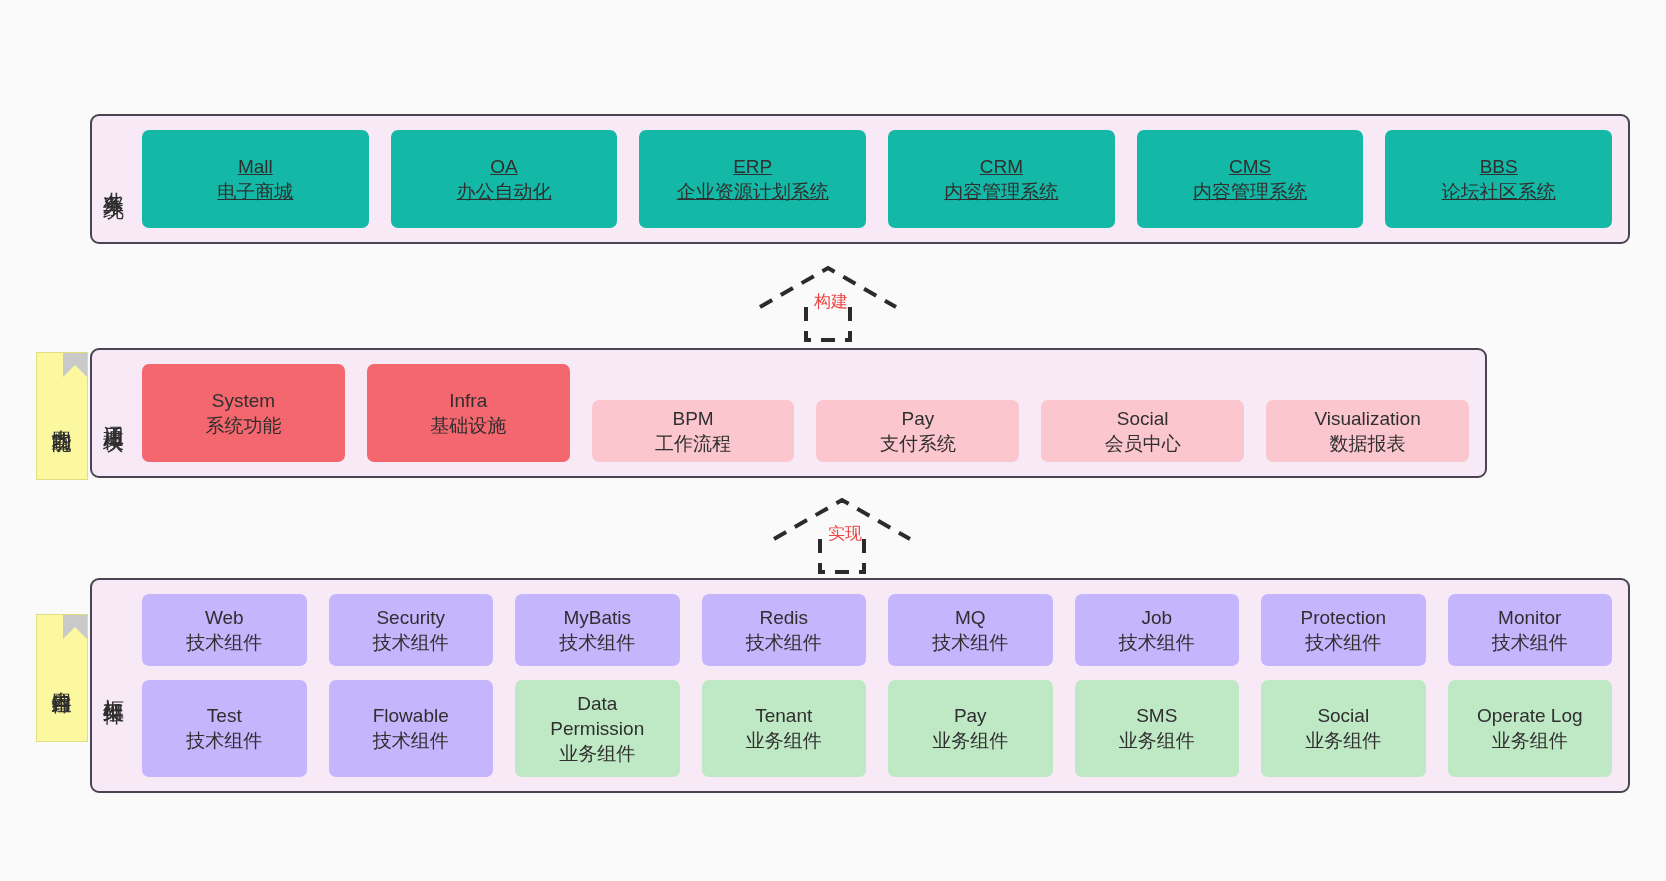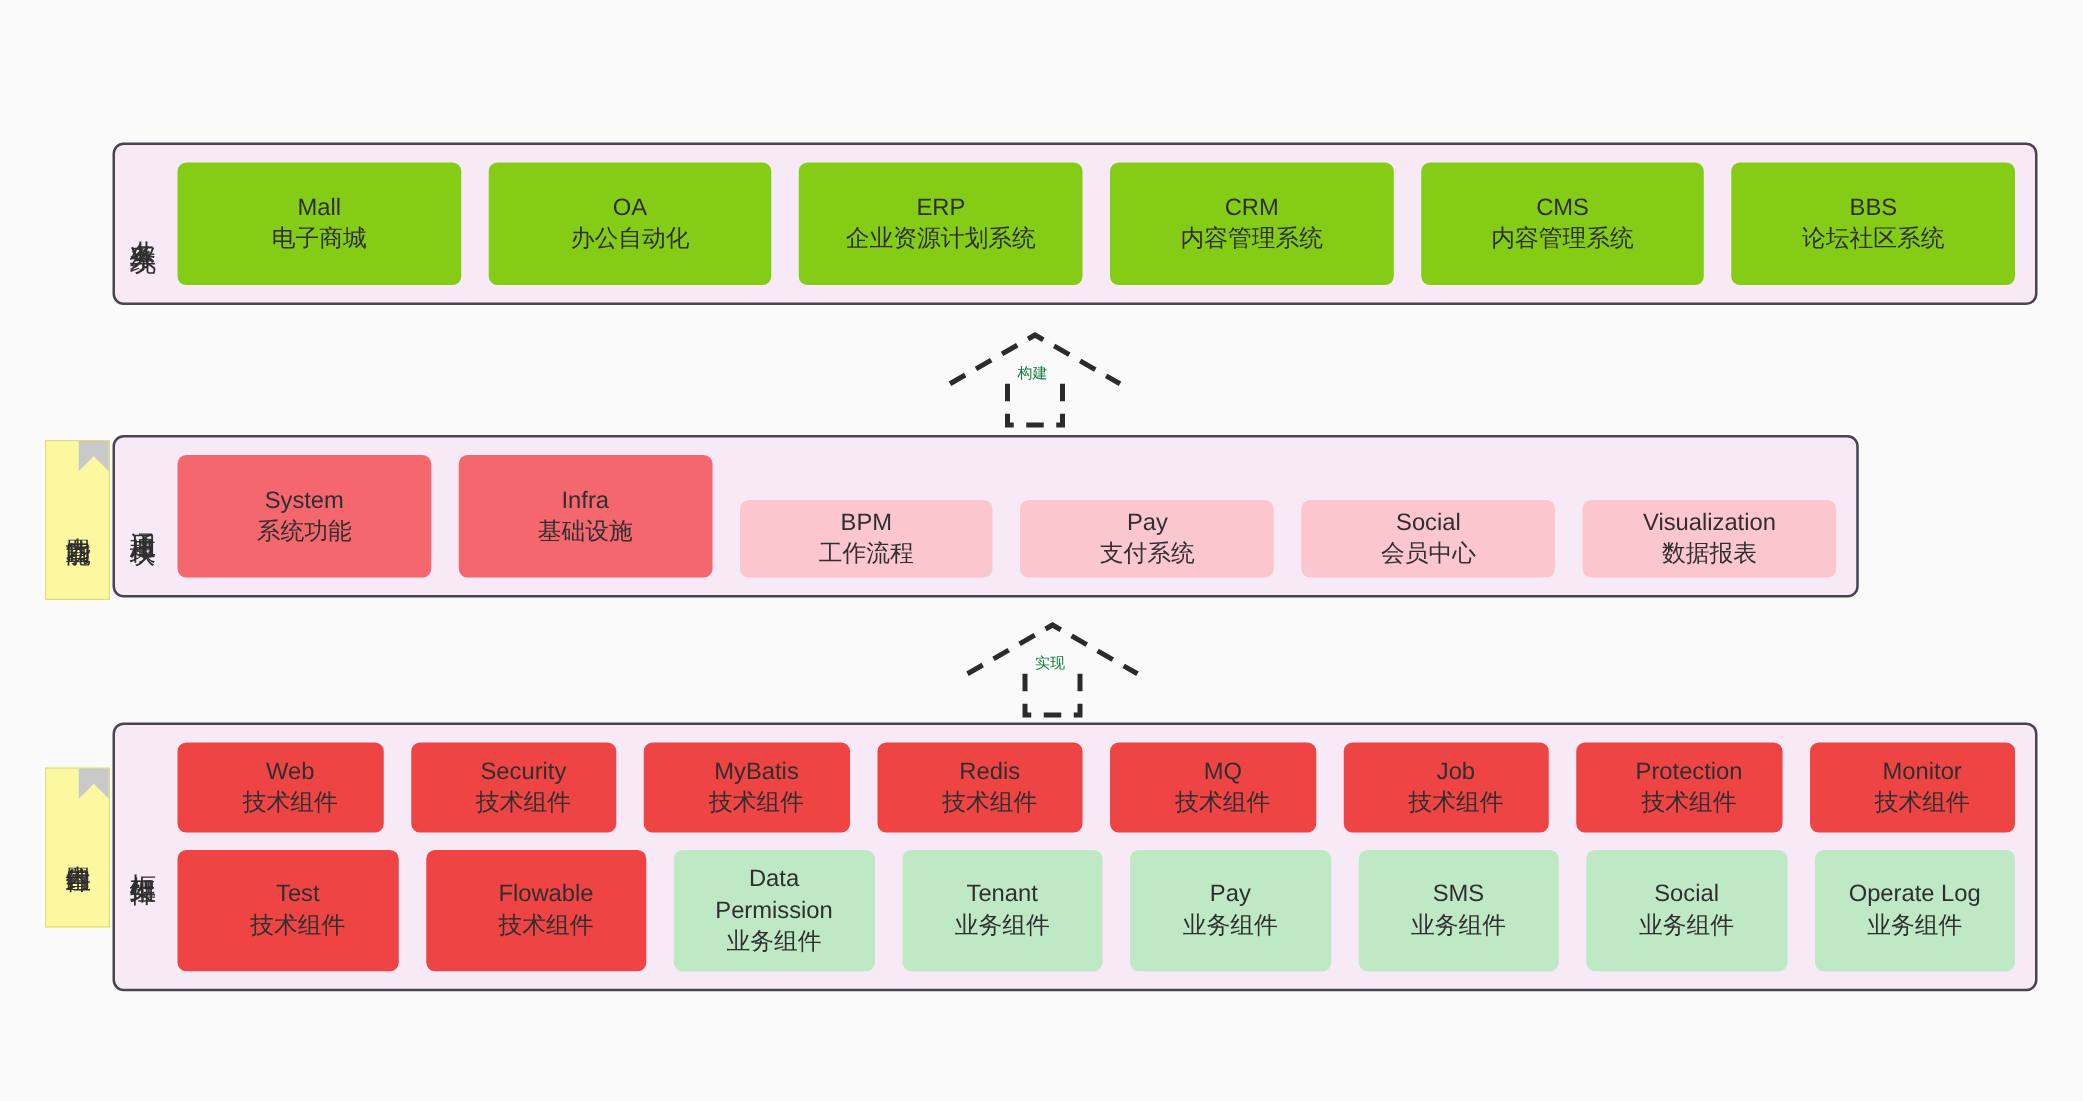--- a/index.html
+++ b/index.html
@@ -73,24 +73,24 @@
     font-size: 19px;
     color: #2f2f2f;
     line-height: 1.32;
     box-sizing: border-box;
     padding: 4px 6px;
   }
   .card .c-main { white-space: pre-line; }
   .card .c-sub  { }
 
   
-  .sky   { background: #84cc16; }
+  .sky   { background: #14b8a6; text-decoration: underline; }
   .red   { background: #f4676e; }
   .pink  { background: #fcc6cf; margin-top: 36px; }
-  .green { background: #ef4444; padding-left: 22px; }
+  .green { background: #c4b5fd; }
   .mint  { background: #bfe8c5; }
 
   
   .note {
     position: absolute;
     background: #fbf8a0;
     border: 1px solid #e2dd7d;
     box-sizing: border-box;
     display: flex;
     align-items: center;
@@ -120,22 +120,22 @@
     border-left: 24px solid transparent;
   }
 
   
   .connector {
     position: absolute;
   }
   .connector svg { display: block; overflow: visible; }
   .conn-label {
     position: absolute;
-    font-size: 12px;
-    color: #15803d;
+    font-size: 17px;
+    color: #ef4444;
     background: transparent;
     white-space: nowrap;
   }
 </style>
 </head>
 <body>
 
 <div class="canvas">
 
   <div class="layer" id="layer-0" style="left:90px; top:114px; width:1540px; height:130px;">

